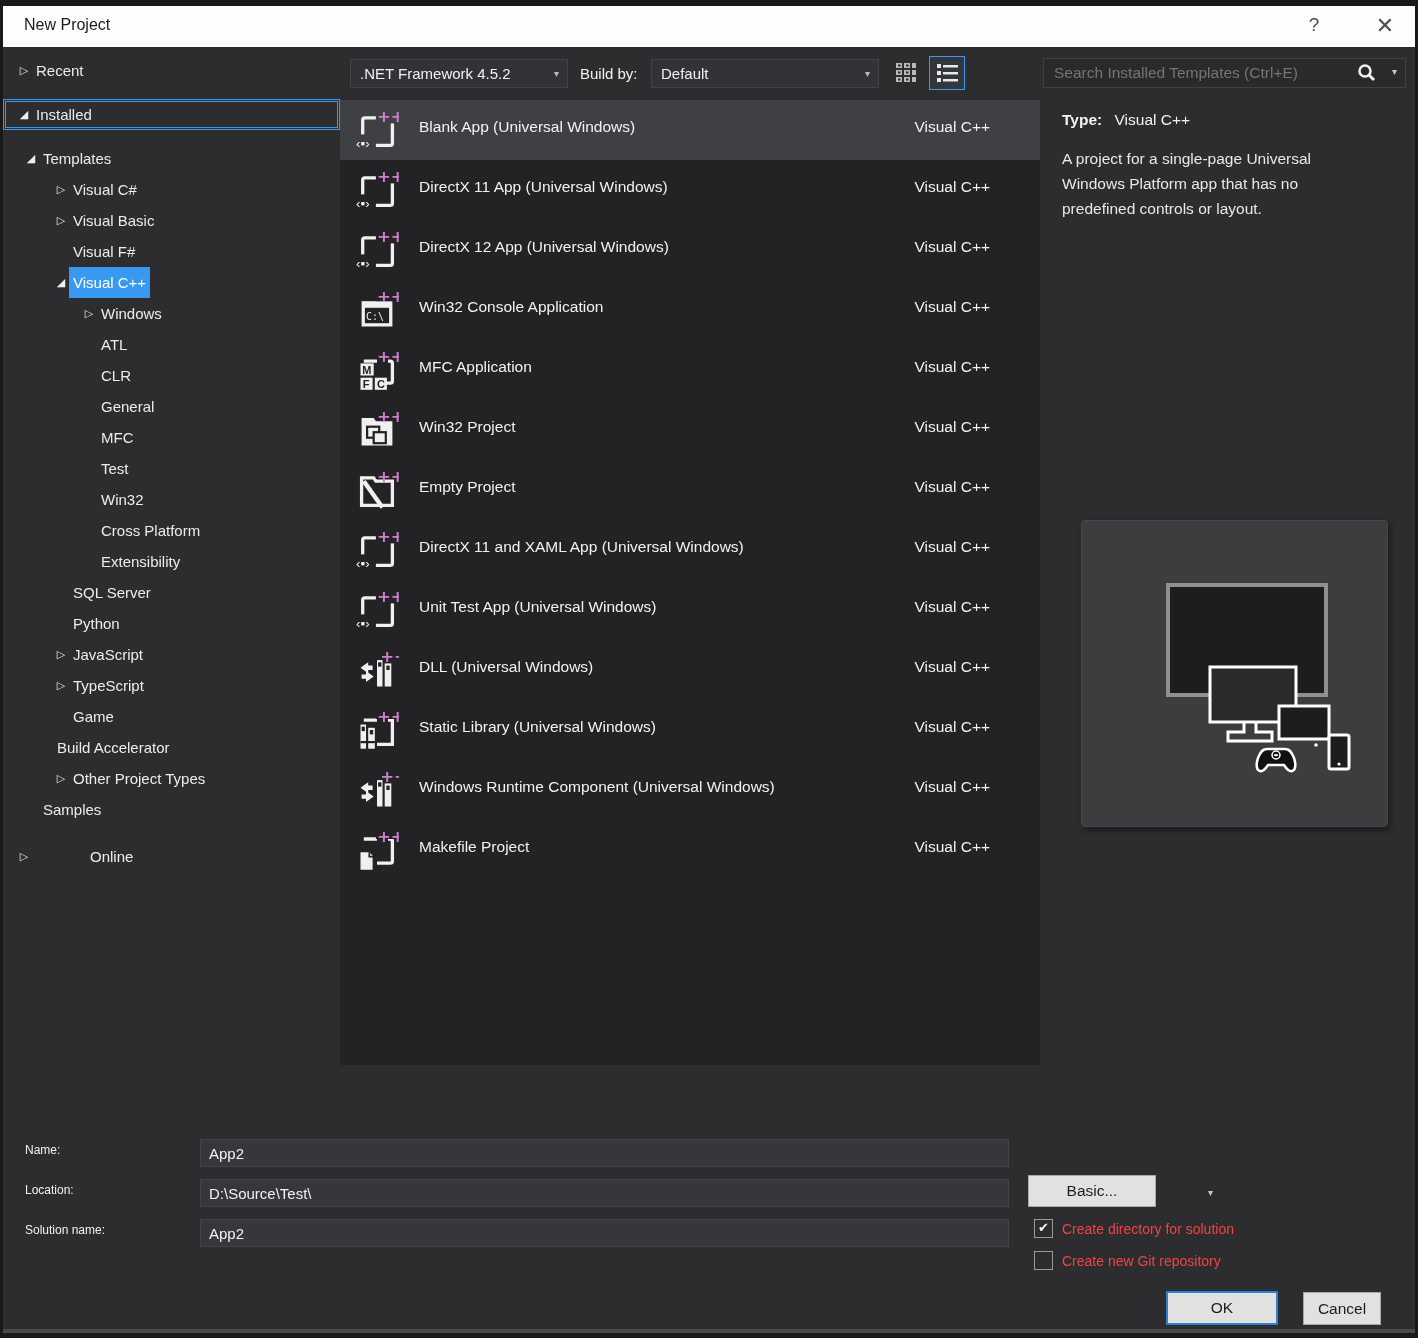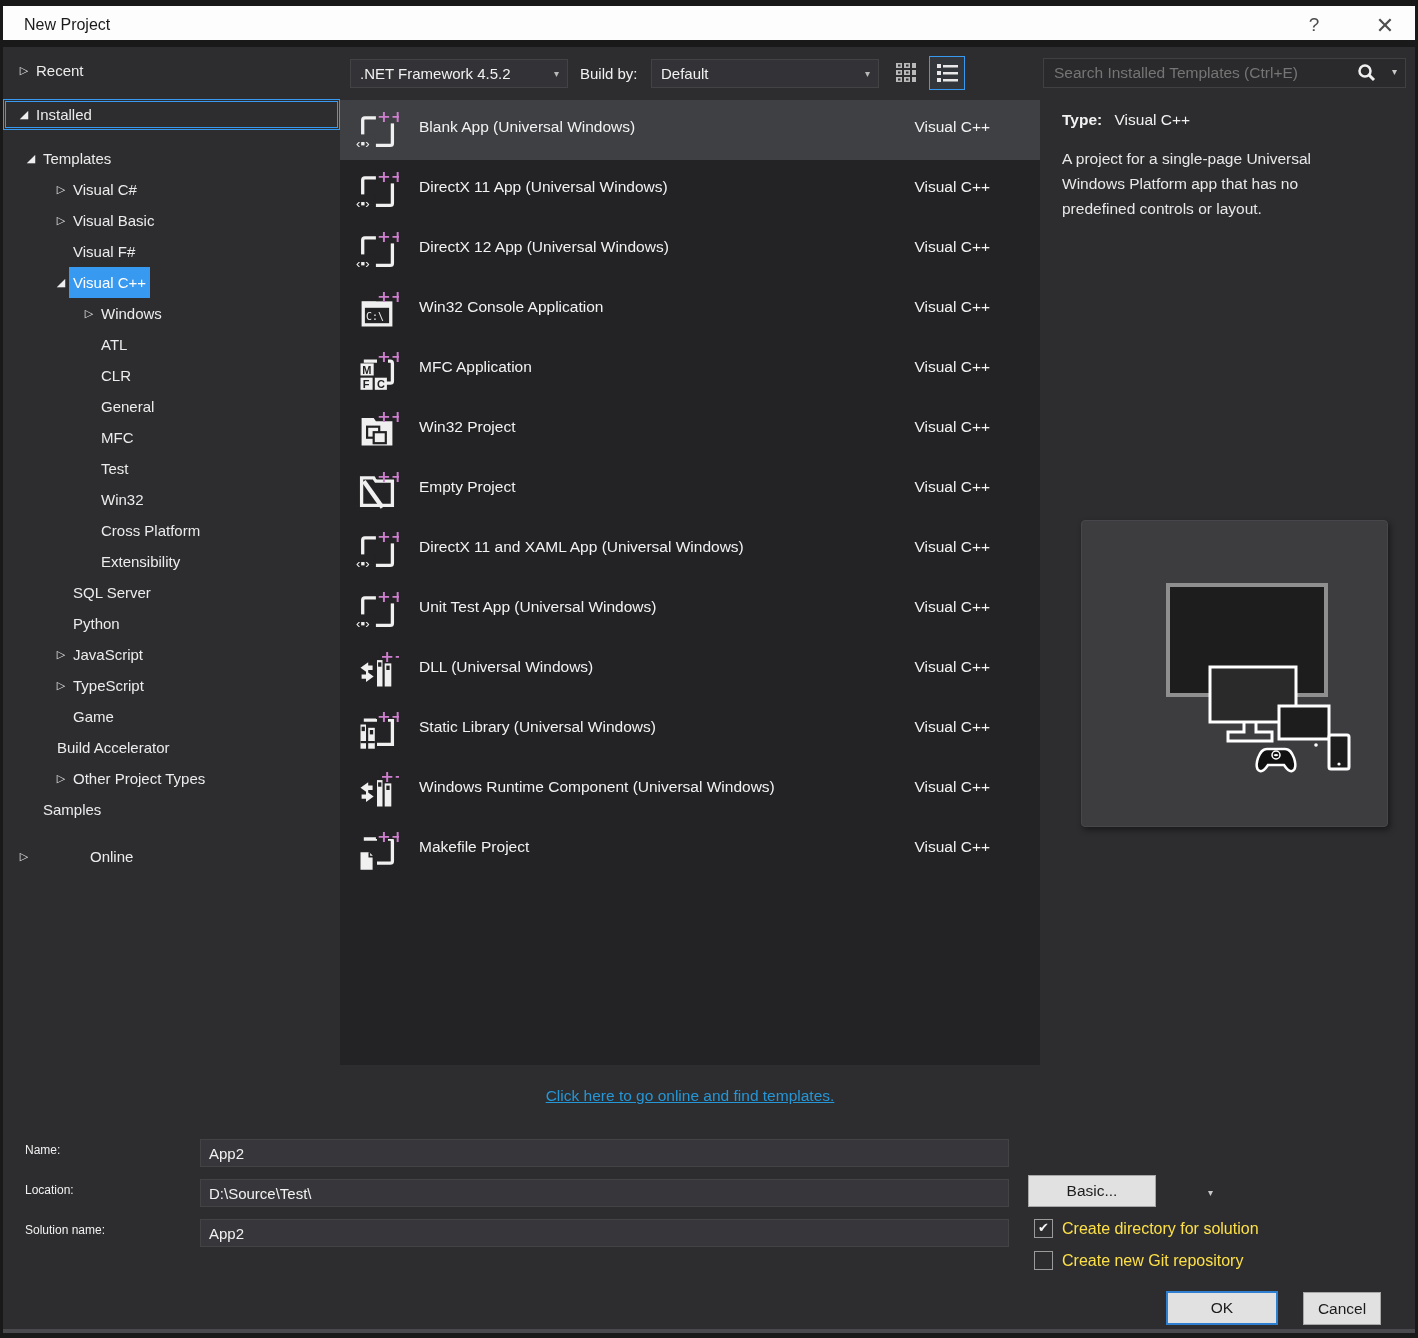--- a/index.html
+++ b/index.html
@@ -1,19 +1,19 @@
 <!DOCTYPE html>
 <html><head>
 <meta charset="utf-8">
 <style>
   html,body{margin:0;padding:0;background:#19191a;width:1418px;height:1338px;
     font-family:"Liberation Sans","DejaVu Sans",sans-serif;overflow:hidden;}
   .window{position:absolute;left:0;top:0;width:1418px;height:1338px;}
   
-  .titlebar{position:absolute;left:3px;top:6px;right:3px;height:34px;background:#fdfdfd;}
+  .titlebar{position:absolute;left:3px;top:6px;right:3px;height:41px;background:#fdfdfd;}
   .titlebar .title{position:absolute;left:21px;top:10px;font-size:16px;color:#1b1b1b;}
   .titlebar .help{position:absolute;left:1295px;top:8px;width:32px;height:26px;text-align:center;
     font-size:19px;color:#4d4d4d;cursor:pointer;}
   .titlebar .close{position:absolute;left:1364px;top:6px;width:36px;height:28px;text-align:center;
     font-size:22px;color:#4d4d4d;cursor:pointer;line-height:28px;}
   
   .content{position:absolute;left:3px;top:47px;right:3px;bottom:5px;background:#2d2d30;}
   
   .tree{position:absolute;left:0;top:8px;width:337px;height:880px;color:#ececec;font-size:15px;}
   .tree-row{position:relative;height:31px;line-height:31px;white-space:nowrap;cursor:pointer;}
@@ -53,21 +53,21 @@
   .tfield{position:absolute;left:197px;width:809px;height:28px;background:#37373b;border:1px solid #434346;
     color:#f1f1f1;font-size:15px;padding:0 8px;box-sizing:border-box;
     font-family:"Liberation Sans","DejaVu Sans",sans-serif;}
   .locwrap .caret{position:absolute;right:202px;color:#c8c8c8;font-size:10px;}
   .btn{position:absolute;background:#e1e1e1;border:1px solid #a7a7a7;color:#1c1c1c;font-size:15.5px;
     text-align:center;cursor:pointer;font-family:"Liberation Sans","DejaVu Sans",sans-serif;}
   .btn.primary{border:2px solid #2f7fd0;}
   .cbrow{position:absolute;left:1031px;height:22px;cursor:pointer;}
   .cb{display:inline-block;width:17px;height:17px;border:1px solid #9a9a9a;background:#2d2d30;
     vertical-align:middle;text-align:center;line-height:16px;font-size:13px;color:#f5f5f5;}
-  .cbrow .cblbl{margin-left:9px;color:#fde047;font-size:16px;vertical-align:middle;}
+  .cbrow .cblbl{margin-left:9px;color:#ef4444;font-size:14px;vertical-align:middle;}
   .bottomline{position:absolute;left:0;right:0;bottom:0;height:4px;background:#4a4a4e;}
 </style>
 </head>
 <body>
 
 <div class="window">
   <div class="titlebar">
     <span class="title">New Project</span>
     <span class="help">?</span>
     <span class="close">✕</span>
@@ -387,23 +387,20 @@
      <path d="M5 22 h8 l3 3 v13 h-11 z" fill="#f0f0f0"></path>
               <path d="M13 22 v4 h4" fill="none" stroke="#222224" stroke-width="1.5"></path>
      <rect x="19" y="0" width="21" height="10" fill="#232325"></rect>
               <text x="20" y="13" font-size="15" font-weight="bold" fill="#cd7ecd" font-family="'DejaVu Sans',sans-serif">++</text>
             </svg></span>
           <span class="t-name">Makefile Project</span>
           <span class="t-plat">Visual C++</span>
         </div>
       </div>
 
-    <div class="link-row">
-      <a>Click here to go online and find templates.</a>
-    </div>
 
     <div class="rpanel">
       <div class="type-line">
         <b>Type:</b>
         <span>Visual C++</span>
       </div>
       <div class="desc">A project for a single-page Universal Windows Platform app that has no predefined controls or layout.</div>
       <div class="preview">
         <svg width="305" height="305" viewBox="0 0 305 305">
           <rect x="86" y="64" width="158" height="110" fill="#1d1d1e" stroke="#8f8f8f" stroke-width="4"></rect>

